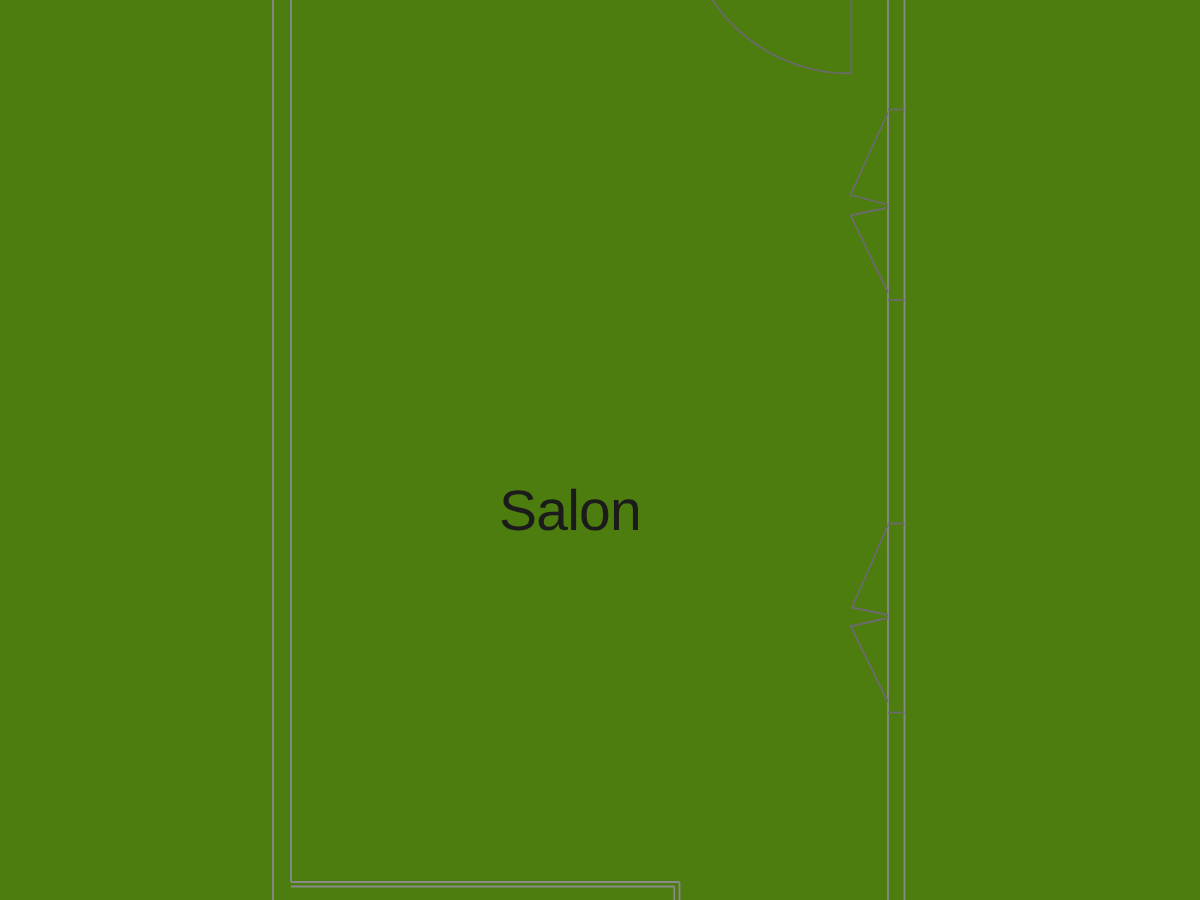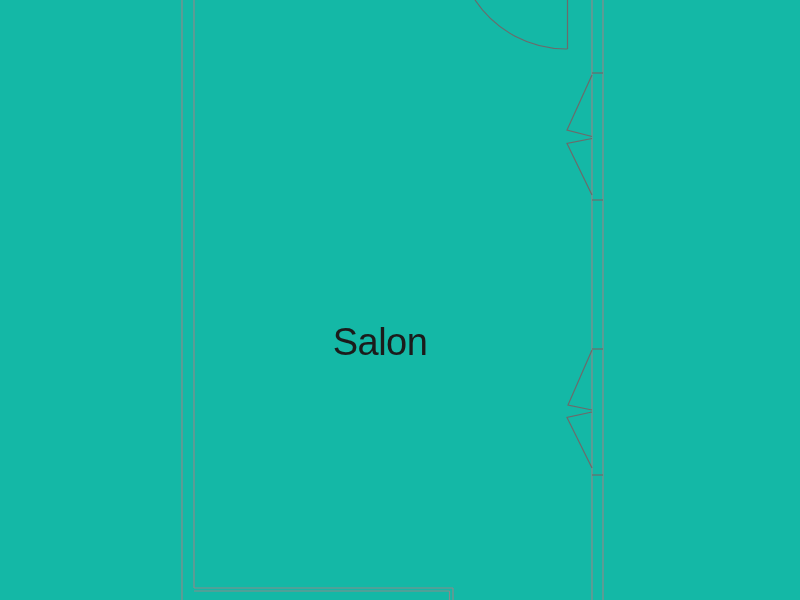--- a/index.html
+++ b/index.html
@@ -5,21 +5,21 @@
   html, body {
     margin: 0;
     padding: 0;
     background: #ffffff;
     font-family: "Liberation Sans", sans-serif;
   }
   .stage {
     position: relative;
     width: 800px;
     height: 600px;
-    background: #14b8a6;
+    background: #4d7c0f;
     overflow: hidden;
   }
   .stage svg {
     position: absolute;
     left: 0;
     top: 0;
   }
   .room-label {
     position: absolute;
     transform: translate(-50%, -50%);

